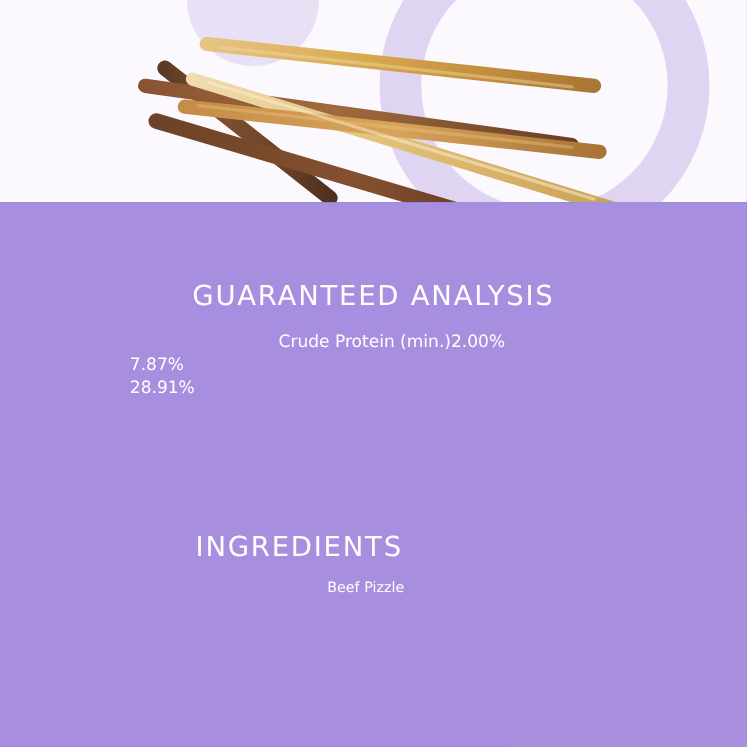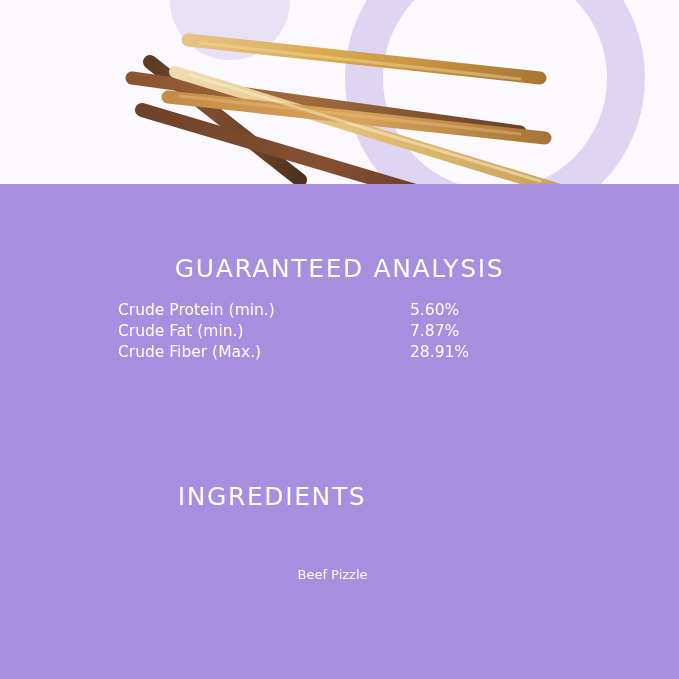--- a/index.html
+++ b/index.html
@@ -84,20 +84,21 @@
     position: absolute;
     left: 118px;
     top: 116px;
     width: 470px;
   }
   .ga-row {
     display: flex;
     align-items: baseline;
     line-height: 20px;
     margin-bottom: 1px;
+    text-align: right;
   }
   .ga-label {
     width: 292px;
     color: #ffffff;
     font-size: 15.5px;
     white-space: nowrap;
   }
   .ga-value {
     color: #ffffff;
     font-size: 15.5px;
@@ -110,21 +111,20 @@
     width: 544px;
   }
   .ingredients-body {
     position: absolute;
     left: 0;
     top: 343px;
     width: 665px;
     text-align: center;
     color: #ffffff;
     font-size: 13px;
-    margin-top: 40px;
   }
 </style>
 </head>
 <body>
 
 <div class="page">
 
   <div class="photo-area">
     <div class="deco-ring"></div>
     <div class="deco-blob"></div>
@@ -186,28 +186,26 @@
     </svg>
   </div>
 
   <div class="panel">
 
     <div class="section-title" id="guaranteed-analysis-title">GUARANTEED ANALYSIS</div>
 
     <div class="ga-table">
       <div class="ga-row">
         <div class="ga-label">Crude Protein (min.)</div>
-        <div class="ga-value">5.60%</div>
+        <div class="ga-value">2.00%</div>
       </div>
       <div class="ga-row">
-        <div class="ga-label">Crude Fat (min.)</div>
         <div class="ga-value">7.87%</div>
       </div>
       <div class="ga-row">
-        <div class="ga-label">Crude Fiber (Max.)</div>
         <div class="ga-value">28.91%</div>
       </div>
     </div>
 
     <div class="section-title" id="ingredients-title">INGREDIENTS</div>
 
     <div class="ingredients-body">Beef Pizzle</div>
 
   </div>
 </div>

